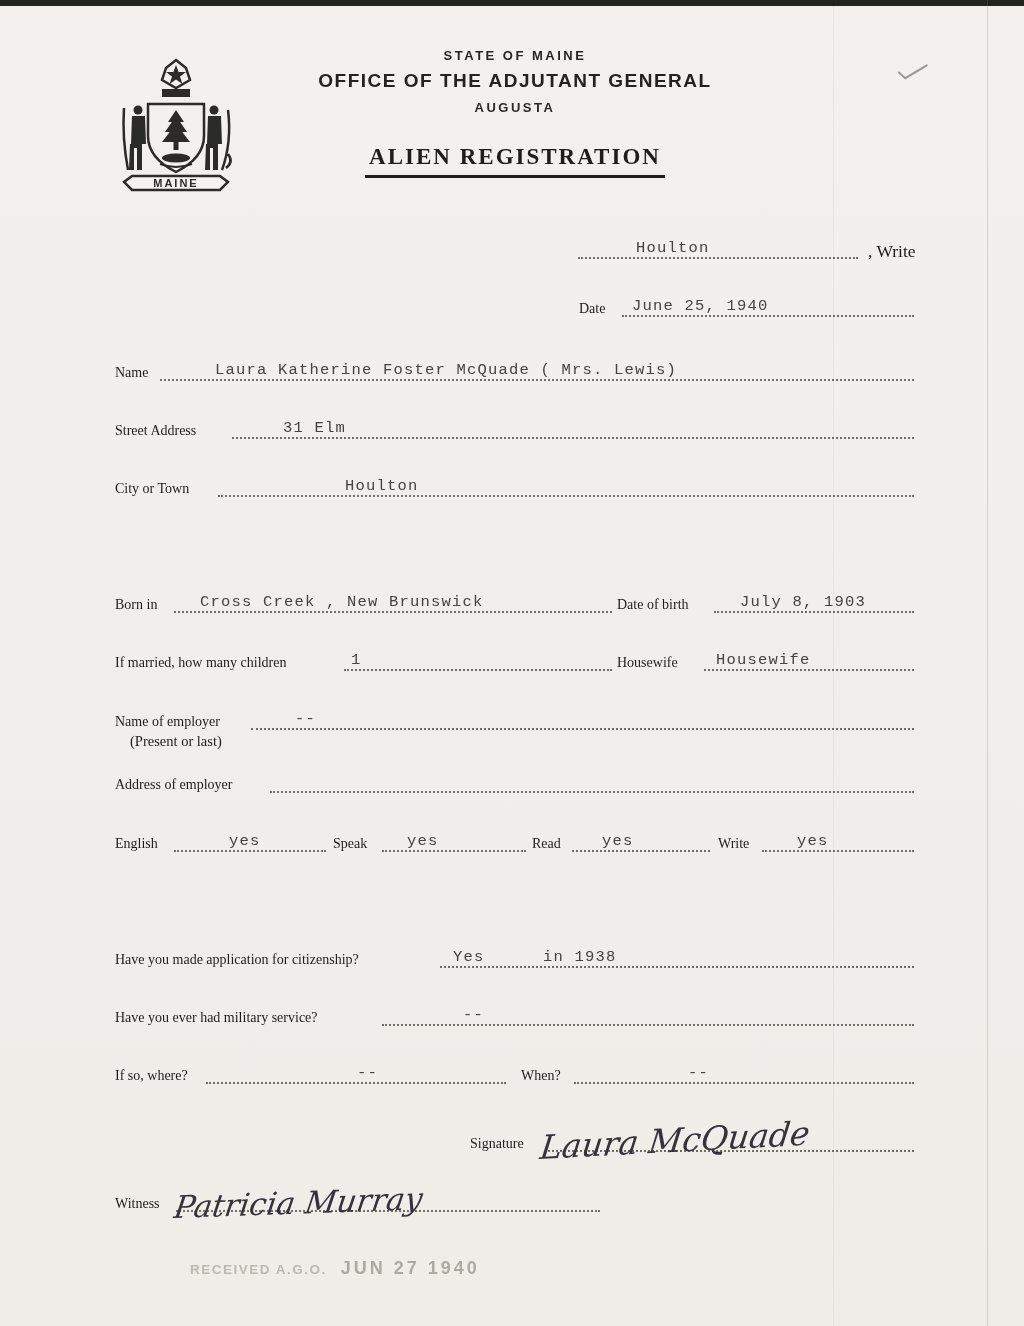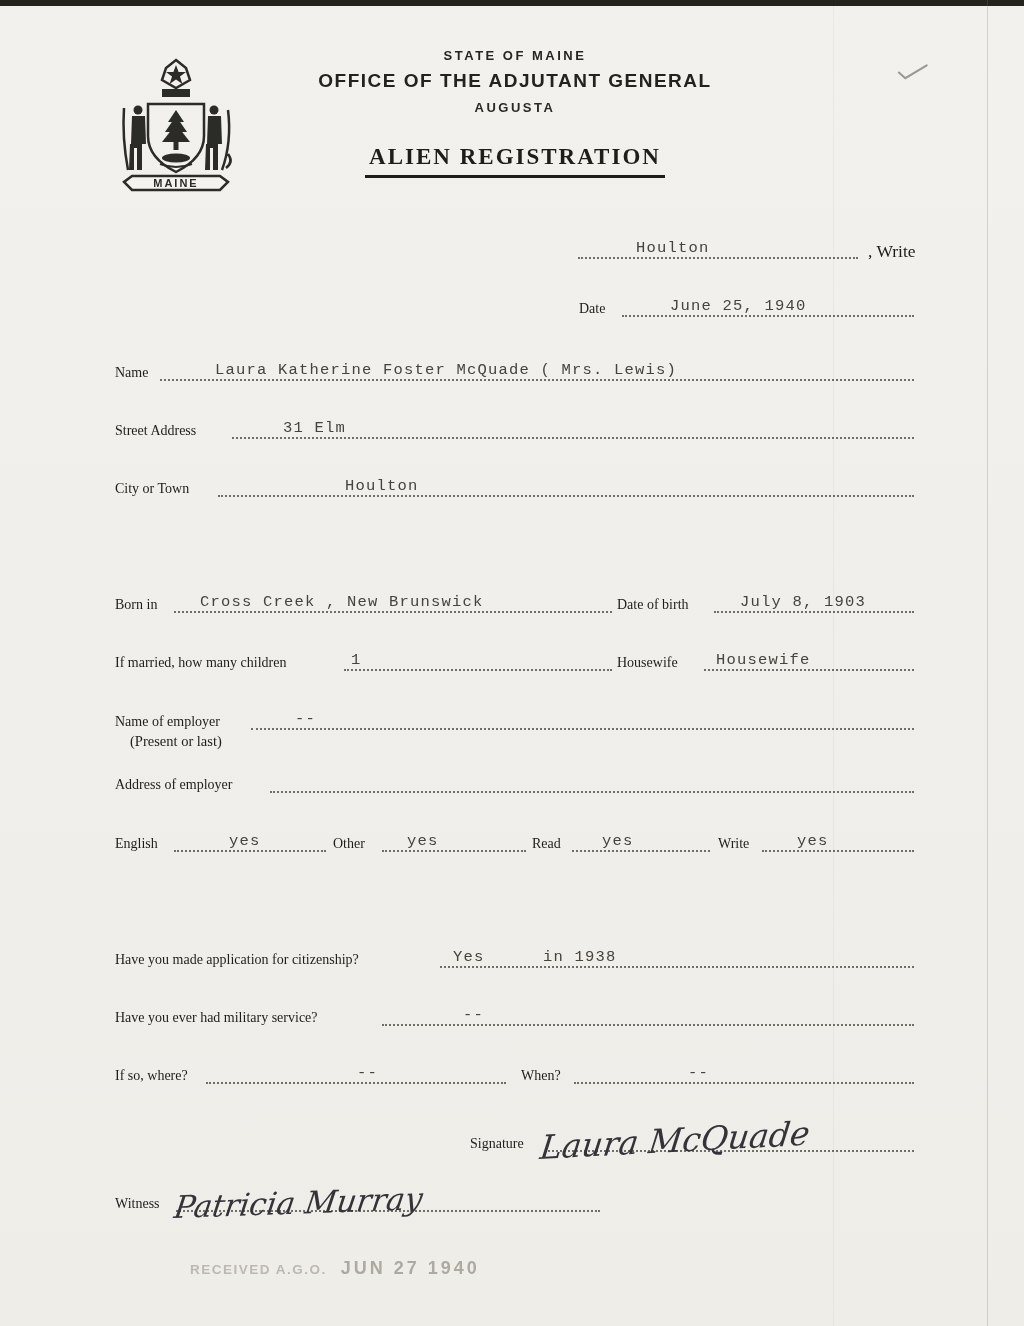--- a/index.html
+++ b/index.html
@@ -122,21 +122,21 @@
 
   <div class="row" style="top:232px">
     <div class="dots" style="left:578px;width:280px"></div>
     <span class="val" style="left:636px">Houlton</span>
     <span class="suffix" style="left:868px">, Write</span>
   </div>
 
   <div class="row" style="top:290px">
     <span class="lbl" style="left:579px">Date</span>
     <div class="dots" style="left:622px;width:292px"></div>
-    <span class="val" style="left:670px">June 25, 1940</span>
+    <span class="val" style="left:632px">June 25, 1940</span>
   </div>
 
   <div class="row" style="top:354px">
     <span class="lbl" style="left:115px">Name</span>
     <div class="dots" style="left:160px;width:754px"></div>
     <span class="val" style="left:215px">Laura Katherine Foster McQuade ( Mrs. Lewis)</span>
   </div>
 
   <div class="row" style="top:412px">
     <span class="lbl" style="left:115px">Street Address</span>
@@ -178,21 +178,21 @@
 
   <div class="row" style="top:766px">
     <span class="lbl" style="left:115px">Address of employer</span>
     <div class="dots" style="left:270px;width:644px"></div>
   </div>
 
   <div class="row" style="top:825px">
     <span class="lbl" style="left:115px">English</span>
     <div class="dots" style="left:174px;width:152px"></div>
     <span class="val" style="left:229px">yes</span>
-    <span class="lbl" style="left:333px">Other</span>
+    <span class="lbl" style="left:333px">Speak</span>
     <div class="dots" style="left:382px;width:144px"></div>
     <span class="val" style="left:407px">yes</span>
     <span class="lbl" style="left:532px">Read</span>
     <div class="dots" style="left:572px;width:138px"></div>
     <span class="val" style="left:602px">yes</span>
     <span class="lbl" style="left:718px">Write</span>
     <div class="dots" style="left:762px;width:152px"></div>
     <span class="val" style="left:797px">yes</span>
   </div>
 

